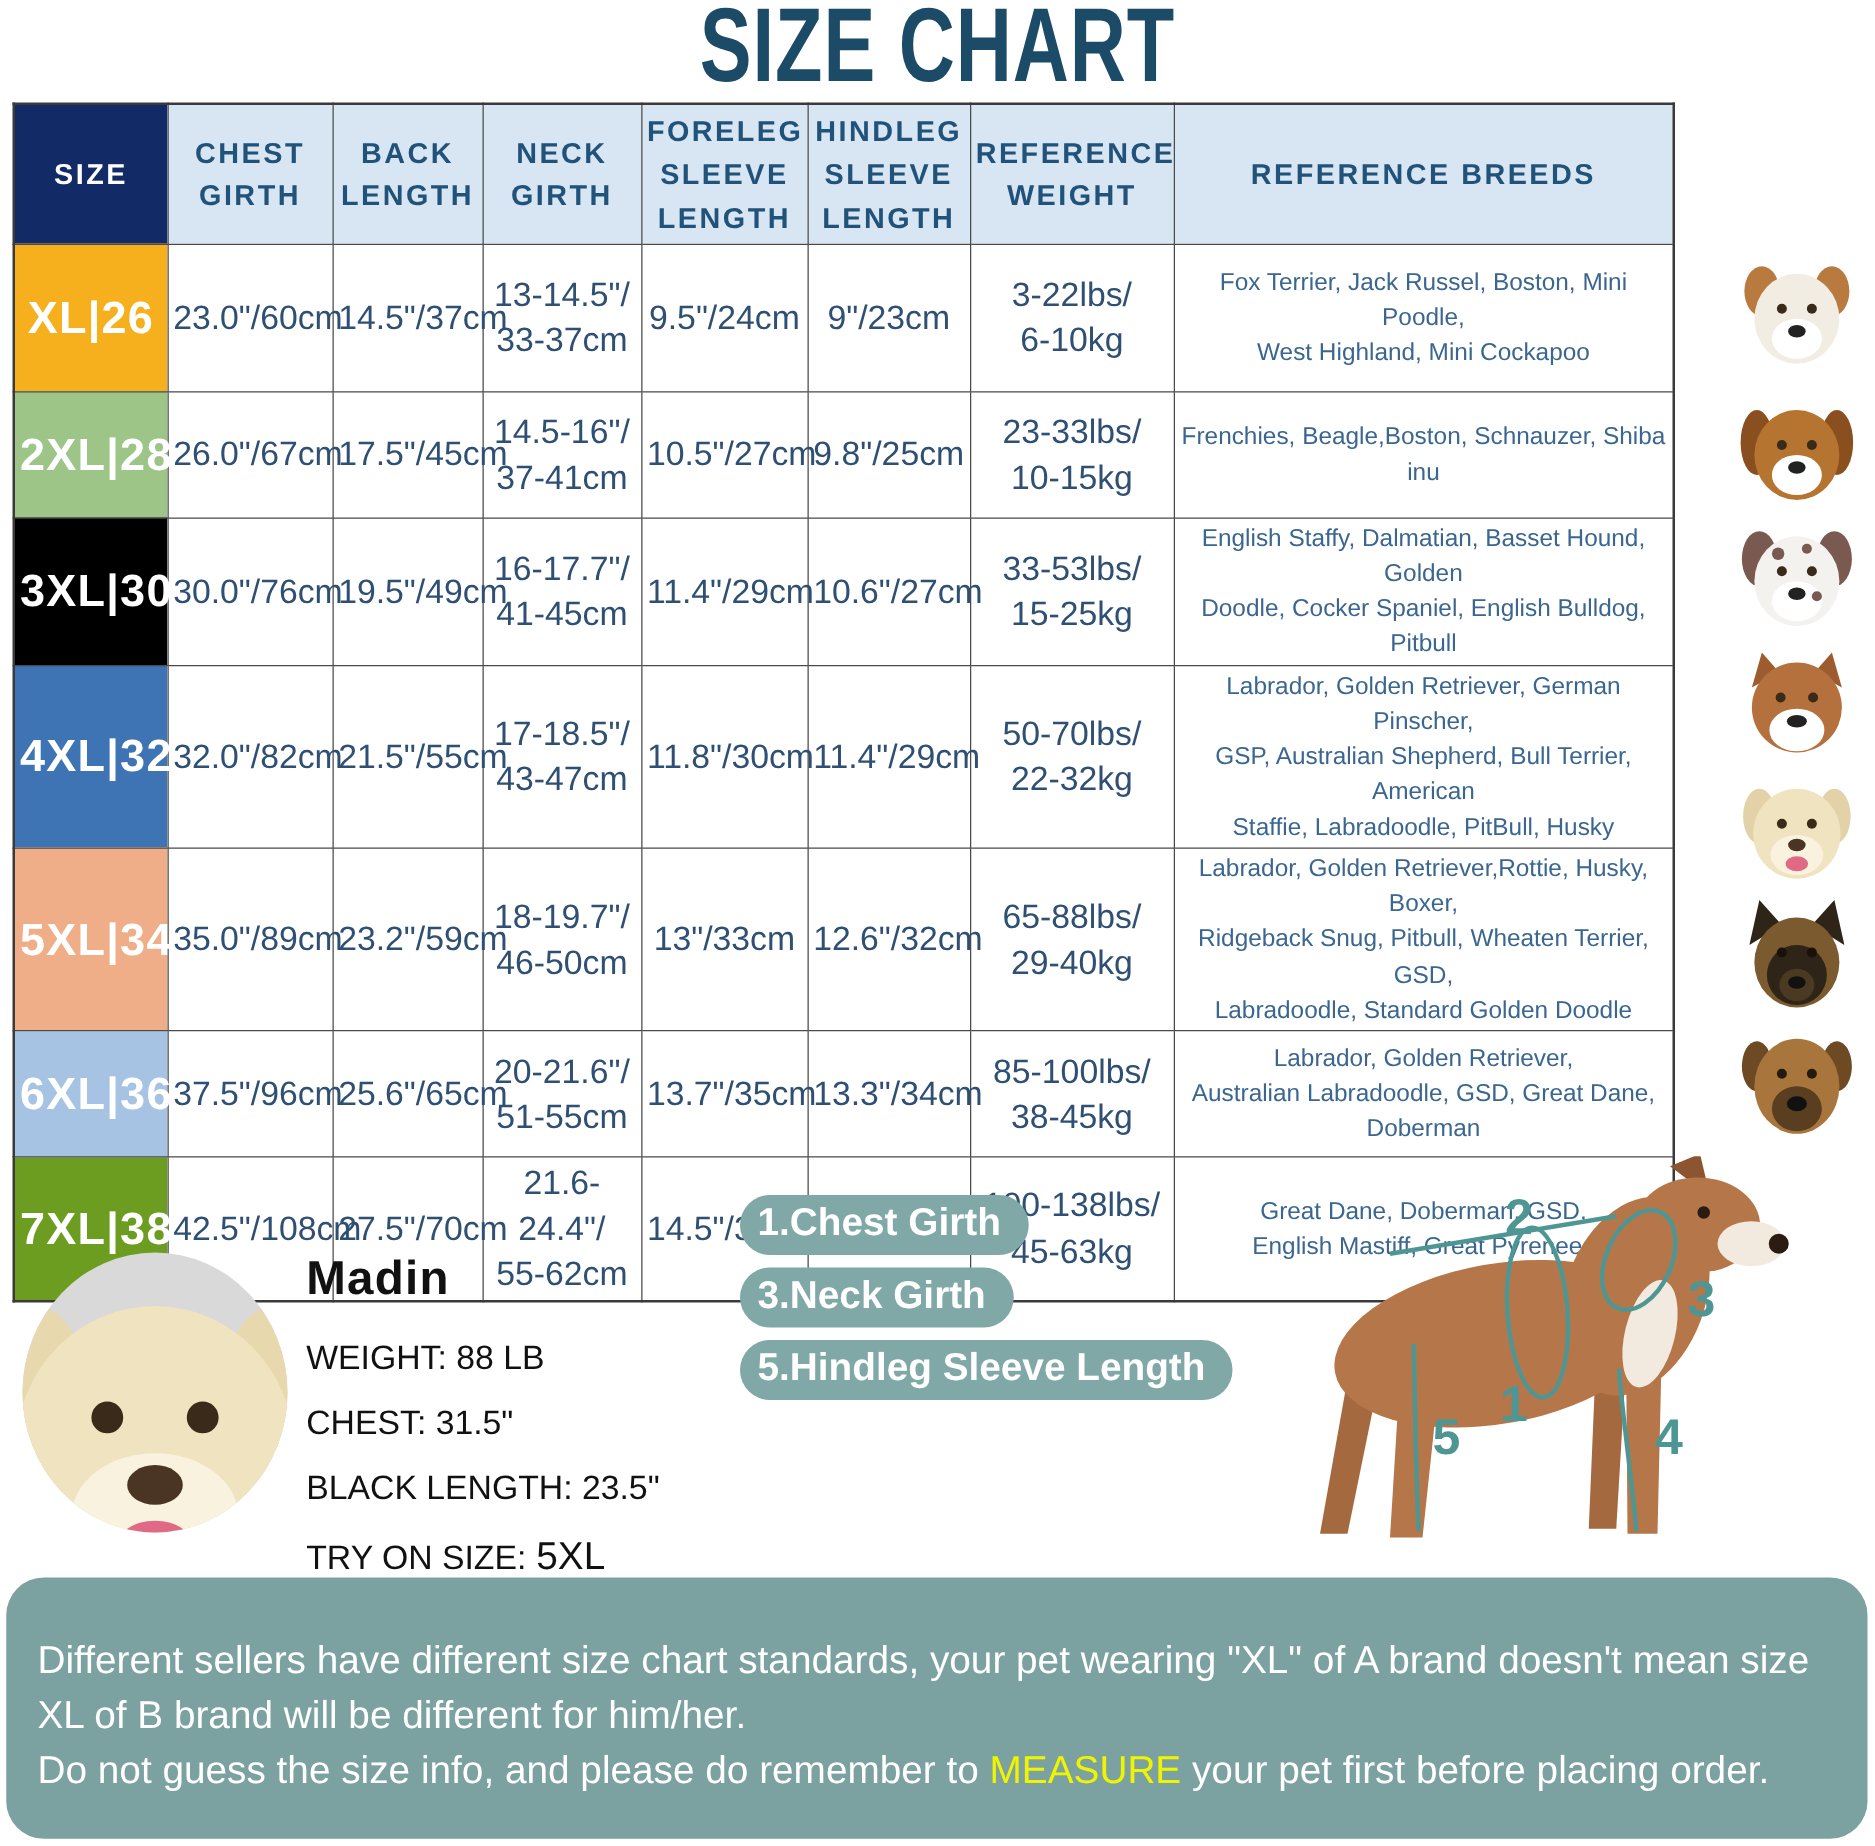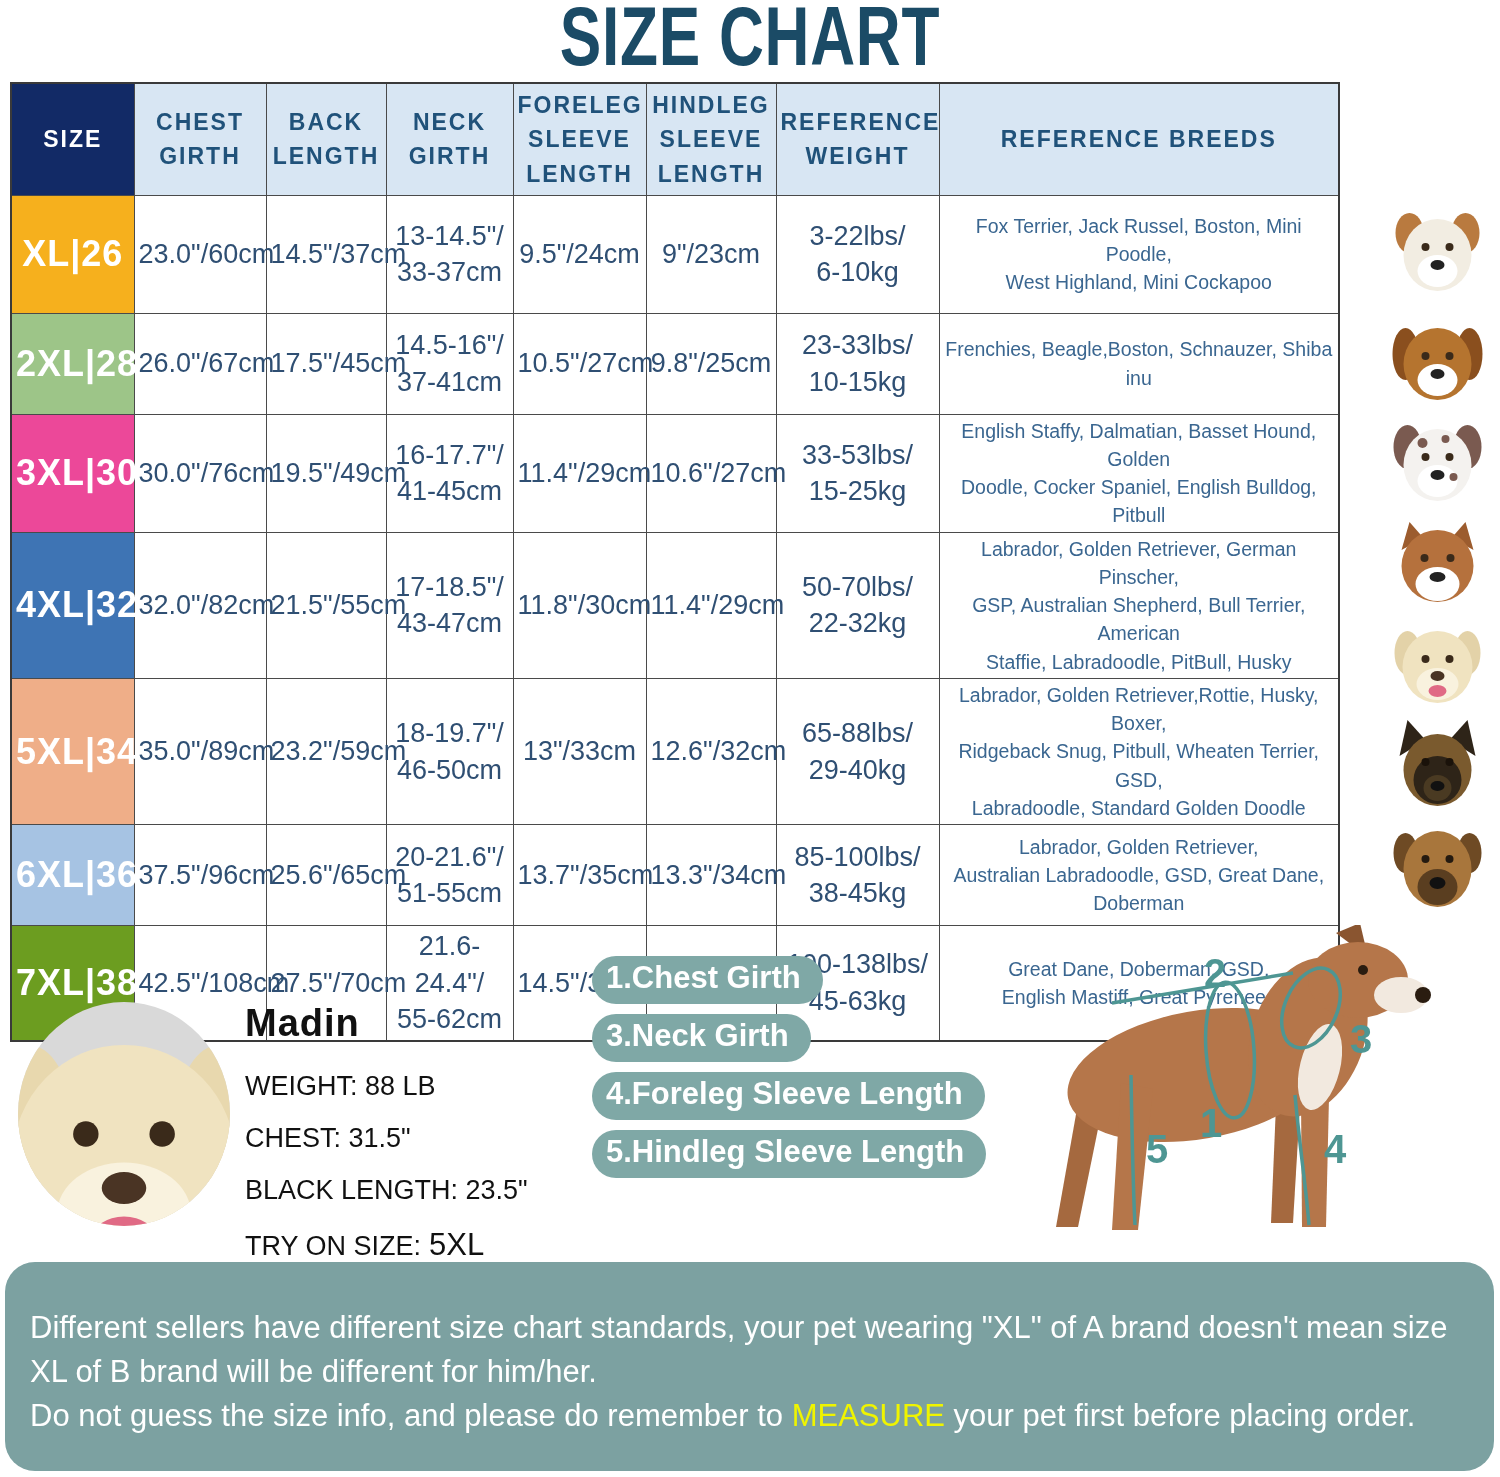--- a/index.html
+++ b/index.html
@@ -131,21 +131,21 @@
       <td class="val">17.5"/45cm</td>
       <td class="val">14.5-16"/
 37-41cm</td>
       <td class="val">10.5"/27cm</td>
       <td class="val">9.8"/25cm</td>
       <td class="val">23-33lbs/
 10-15kg</td>
       <td class="breeds">Frenchies, Beagle,Boston, Schnauzer, Shiba inu</td>
     </tr>
     <tr style="height:101px">
-      <td class="size-badge" style="background:#ec4899">3XL|30</td>
+      <td class="size-badge" style="background:#000000">3XL|30</td>
       <td class="val">30.0"/76cm</td>
       <td class="val">19.5"/49cm</td>
       <td class="val">16-17.7"/
 41-45cm</td>
       <td class="val">11.4"/29cm</td>
       <td class="val">10.6"/27cm</td>
       <td class="val">33-53lbs/
 15-25kg</td>
       <td class="breeds">English Staffy, Dalmatian, Basset Hound, Golden
 Doodle, Cocker Spaniel, English Bulldog, Pitbull</td>
@@ -310,21 +310,20 @@
     <div class="model-line">CHEST: 31.5"</div>
     <div class="model-line">BLACK LENGTH: 23.5"</div>
     <div class="model-line">
       <span>TRY ON SIZE:</span><span class="tryon-size">5XL</span>
     </div>
   </div>
 
   <div class="pills">
     <div class="pill">1.Chest Girth</div>
     <div class="pill">3.Neck Girth</div>
-    <div class="pill">4.Foreleg Sleeve Length</div>
     <div class="pill">5.Hindleg Sleeve Length</div>
   </div>
 
   <svg class="diagram" viewBox="0 0 490 332">
 
     <polygon points="75,150 100,155 70,302 48,302" fill="#a5693f"></polygon>
     <polygon points="268,180 292,180 285,298 263,298" fill="#a5693f"></polygon>
 
     <ellipse cx="190" cy="150" rx="132" ry="64" fill="#b5764a" transform="rotate(-10 190 150)"></ellipse>
     <ellipse cx="300" cy="112" rx="56" ry="82" fill="#b5764a" transform="rotate(20 300 112)"></ellipse>

